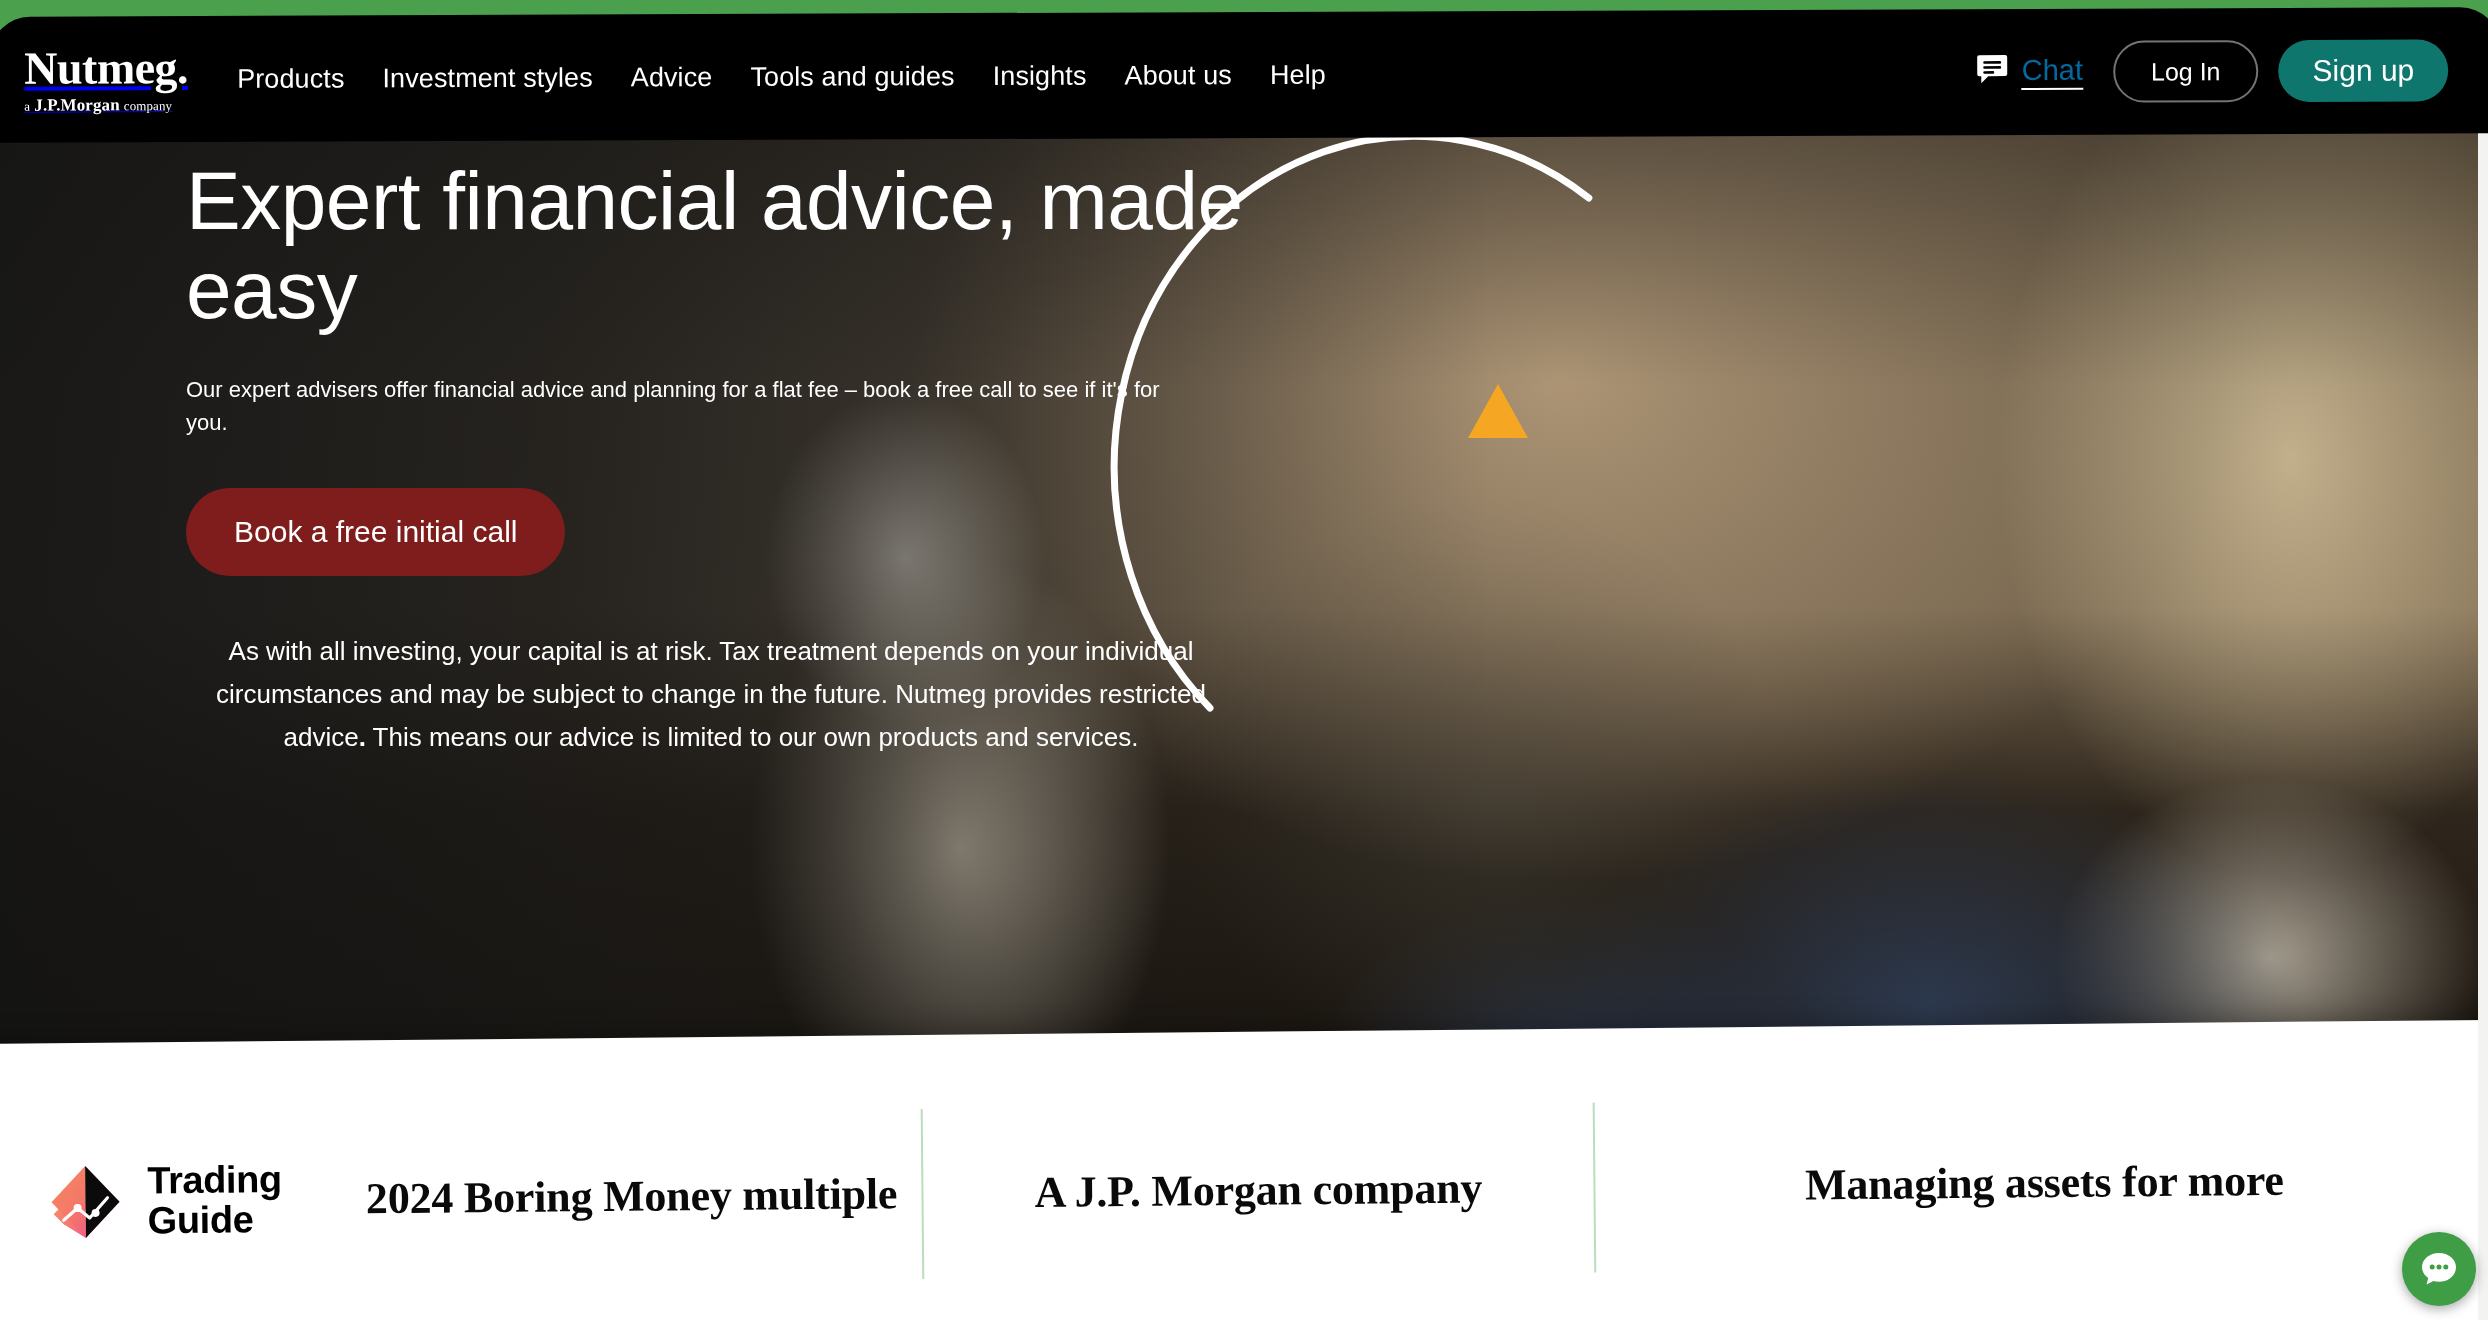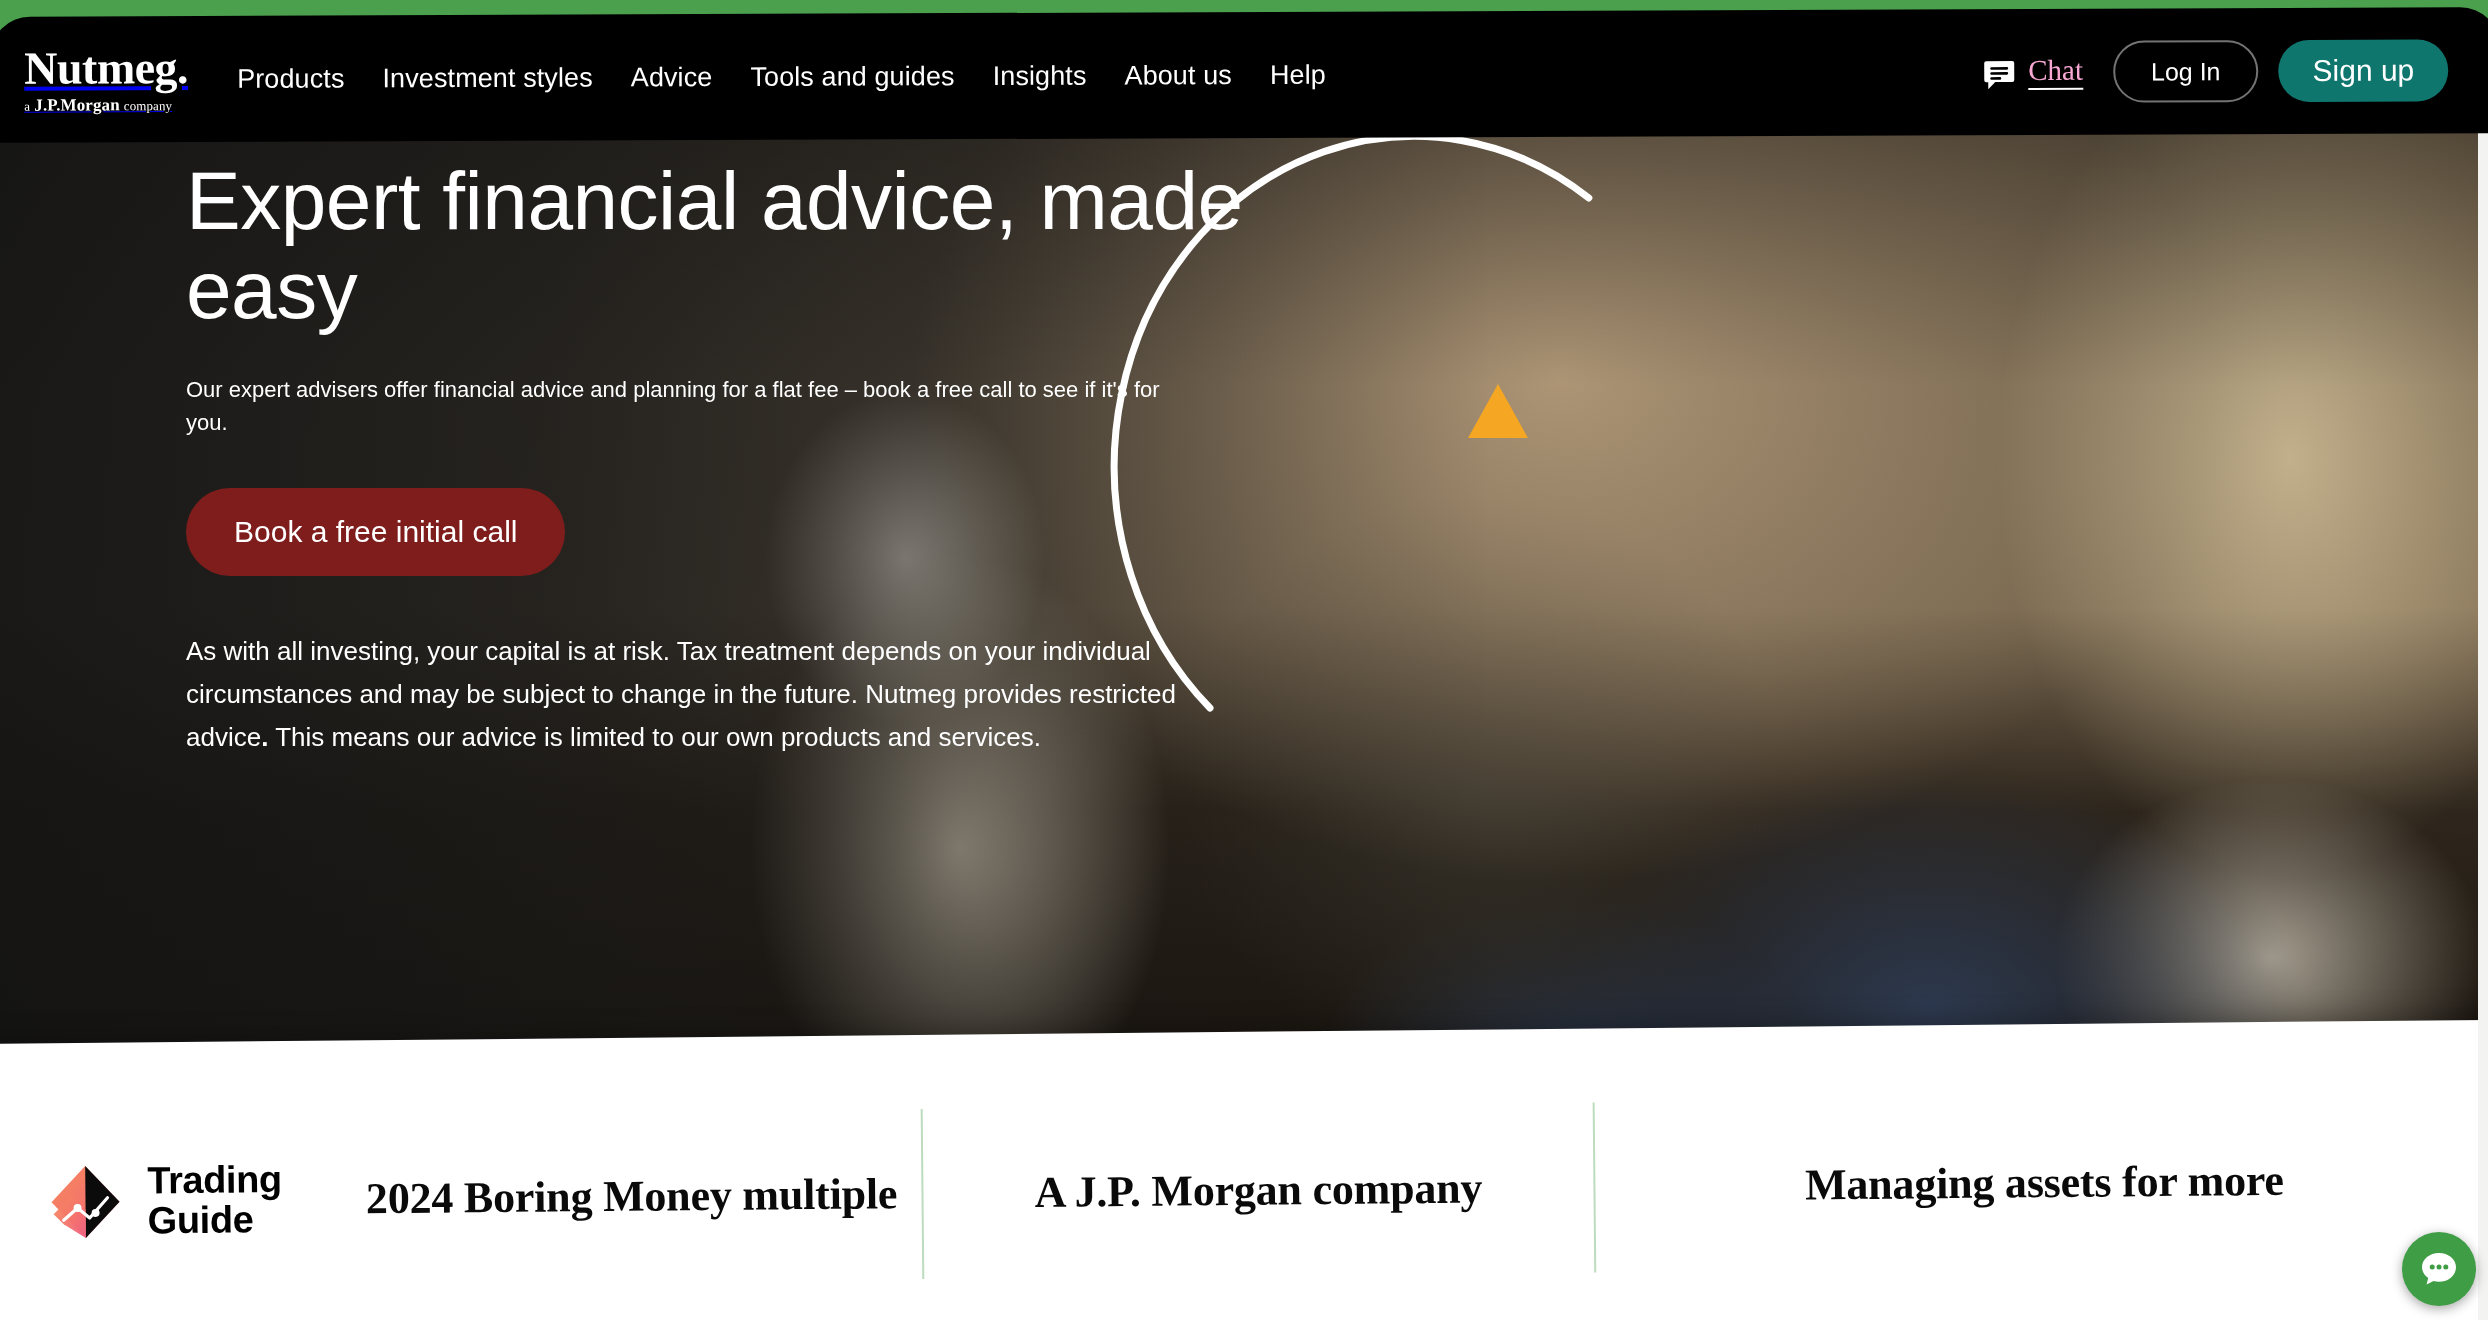--- a/index.html
+++ b/index.html
@@ -78,26 +78,25 @@
     white-space:nowrap;
     letter-spacing:.1px;
   }
 
   
   .header-right{
     display:flex; align-items:center; gap:0;
     margin-left:auto;
   }
   .chat-link{
-    display:flex; align-items:flex-end; gap:13px;
-    color:#f9a8d4; text-decoration:none;
+    display:flex; align-items:flex-start; gap:13px;
+    color:#0369a1; text-decoration:none;
     font-size:29px;
     margin-right:30px;
     white-space:nowrap;
-    font-family:Liberation Serif, serif;
   }
   .chat-link .label{ border-bottom:2px solid #fff; padding-bottom:1px; }
   .chat-ico{ width:32px; height:30px; display:block; }
 
   .btn-login{
     display:inline-flex; align-items:center; justify-content:center;
     height:62px; padding:0 36px;
     border:2px solid #737373; border-radius:999px;
     color:#fff; font-size:25px; text-decoration:none;
     background:transparent;
@@ -193,20 +192,21 @@
     font-family:"Liberation Sans", sans-serif;
     text-decoration:none; cursor:pointer;
     margin-bottom:54px;
   }
   .hero-disclaimer{
     color:#fff;
     font-size:26px;
     font-weight:400;
     line-height:1.66;
     max-width:1050px;
+    text-align:center;
   }
   .hero-disclaimer b{ font-weight:700; }
 
   
   .trust-strip{
     position:absolute;
     left:-20px; top:1044px;
     width:2530px; height:300px;
     background:#fff;
     z-index:20;

